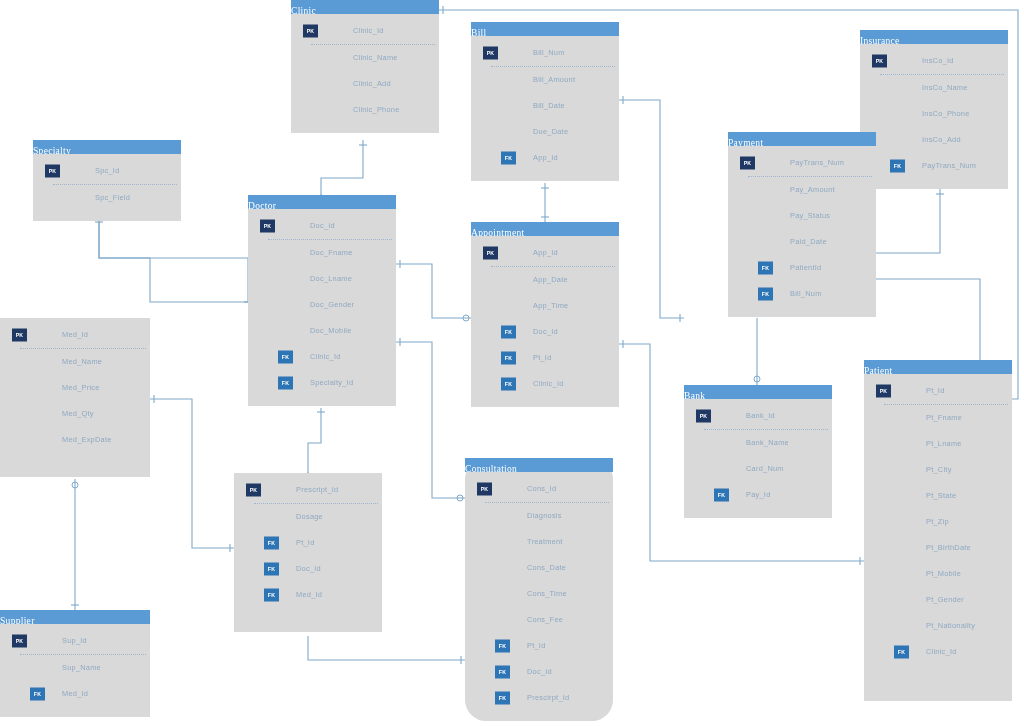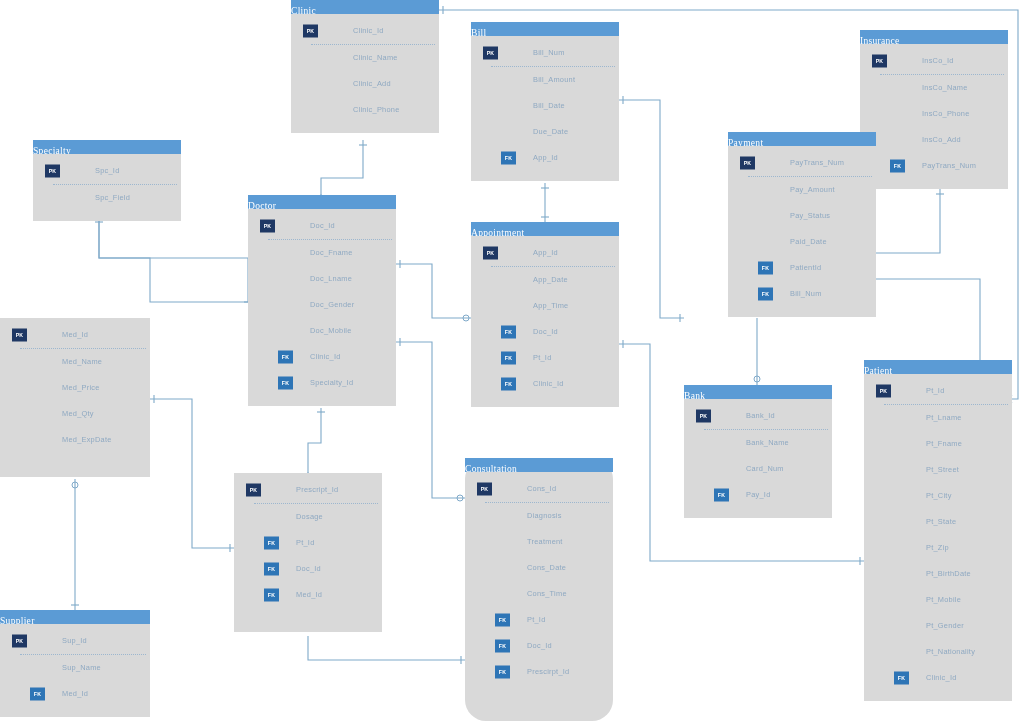--- a/index.html
+++ b/index.html
@@ -236,23 +236,22 @@
           <div class="attr"><span>Med_Price</span></div>
           <div class="attr"><span>Med_Qty</span></div>
           <div class="attr"><span>Med_ExpDate</span></div>
         </div>
       </div>
       <div class="entity" style="left: 864px; top: 360px; width: 148px; height: 341px;">
         <div class="entity-header">Patient</div>
         <div class="attrs">
           <div class="attr pk"><span class="badge pk">PK</span><span>Pt_Id</span></div>
           <div class="sep" style="position: relative; margin: 0px 8px;"></div>
+          <div class="attr"><span>Pt_Fname</span></div>
           <div class="attr"><span>Pt_Lname</span></div>
-          <div class="attr"><span>Pt_Fname</span></div>
-          <div class="attr"><span>Pt_Street</span></div>
           <div class="attr"><span>Pt_City</span></div>
           <div class="attr"><span>Pt_State</span></div>
           <div class="attr"><span>Pt_Zip</span></div>
           <div class="attr"><span>Pt_BirthDate</span></div>
           <div class="attr"><span>Pt_Mobile</span></div>
           <div class="attr"><span>Pt_Gender</span></div>
           <div class="attr"><span>Pt_Nationality</span></div>
           <div class="attr"><span class="badge fk">FK</span><span>Clinic_Id</span></div>
         </div>
       </div>
@@ -268,20 +267,21 @@
       </div>
       <div class="entity" style="left: 465px; top: 458px; width: 148px; height: 263px; border-radius: 21px;">
         <div class="entity-header">Consultation</div>
         <div class="attrs">
           <div class="attr pk"><span class="badge pk">PK</span><span>Cons_Id</span></div>
           <div class="sep" style="position: relative; margin: 0px 8px;"></div>
           <div class="attr"><span>Diagnosis</span></div>
           <div class="attr"><span>Treatment</span></div>
           <div class="attr"><span>Cons_Date</span></div>
           <div class="attr"><span>Cons_Time</span></div>
+          <div class="attr"><span>Cons_Fee</span></div>
           <div class="attr"><span class="badge fk">FK</span><span>Pt_Id</span></div>
           <div class="attr"><span class="badge fk">FK</span><span>Doc_Id</span></div>
           <div class="attr"><span class="badge fk">FK</span><span>Prescirpt_Id</span></div>
         </div>
       </div>
       <div class="entity" style="left: 234px; top: 473px; width: 148px; height: 159px;">
         <div class="attrs">
           <div class="attr pk"><span class="badge pk">PK</span><span>Prescript_Id</span></div>
           <div class="sep" style="position: relative; margin: 0px 8px;"></div>
           <div class="attr"><span>Dosage</span></div>

